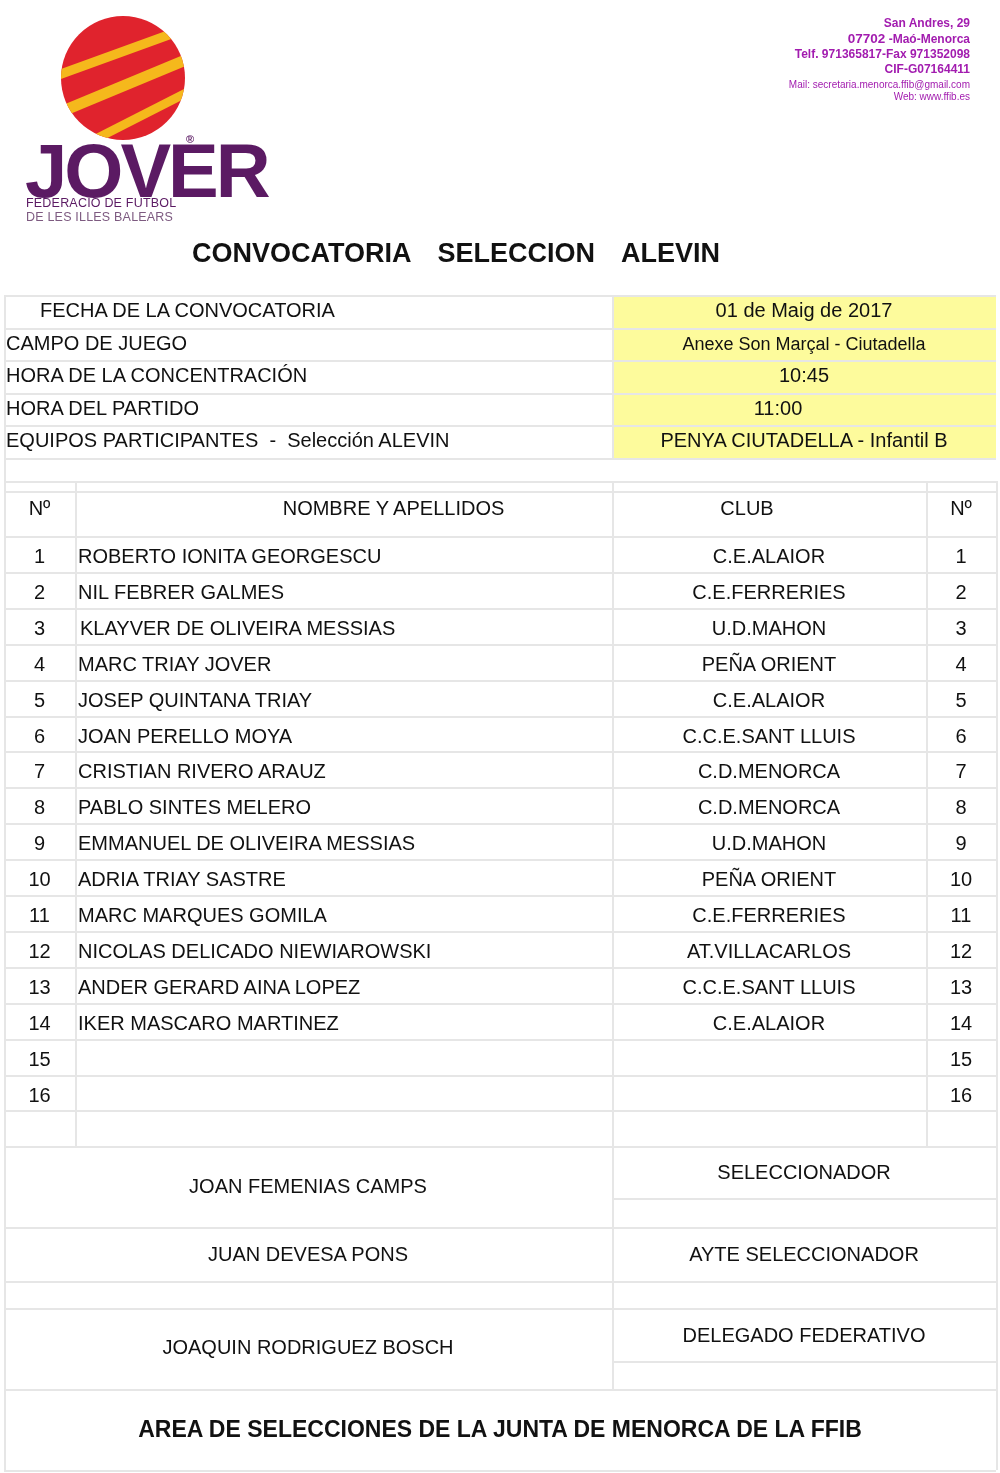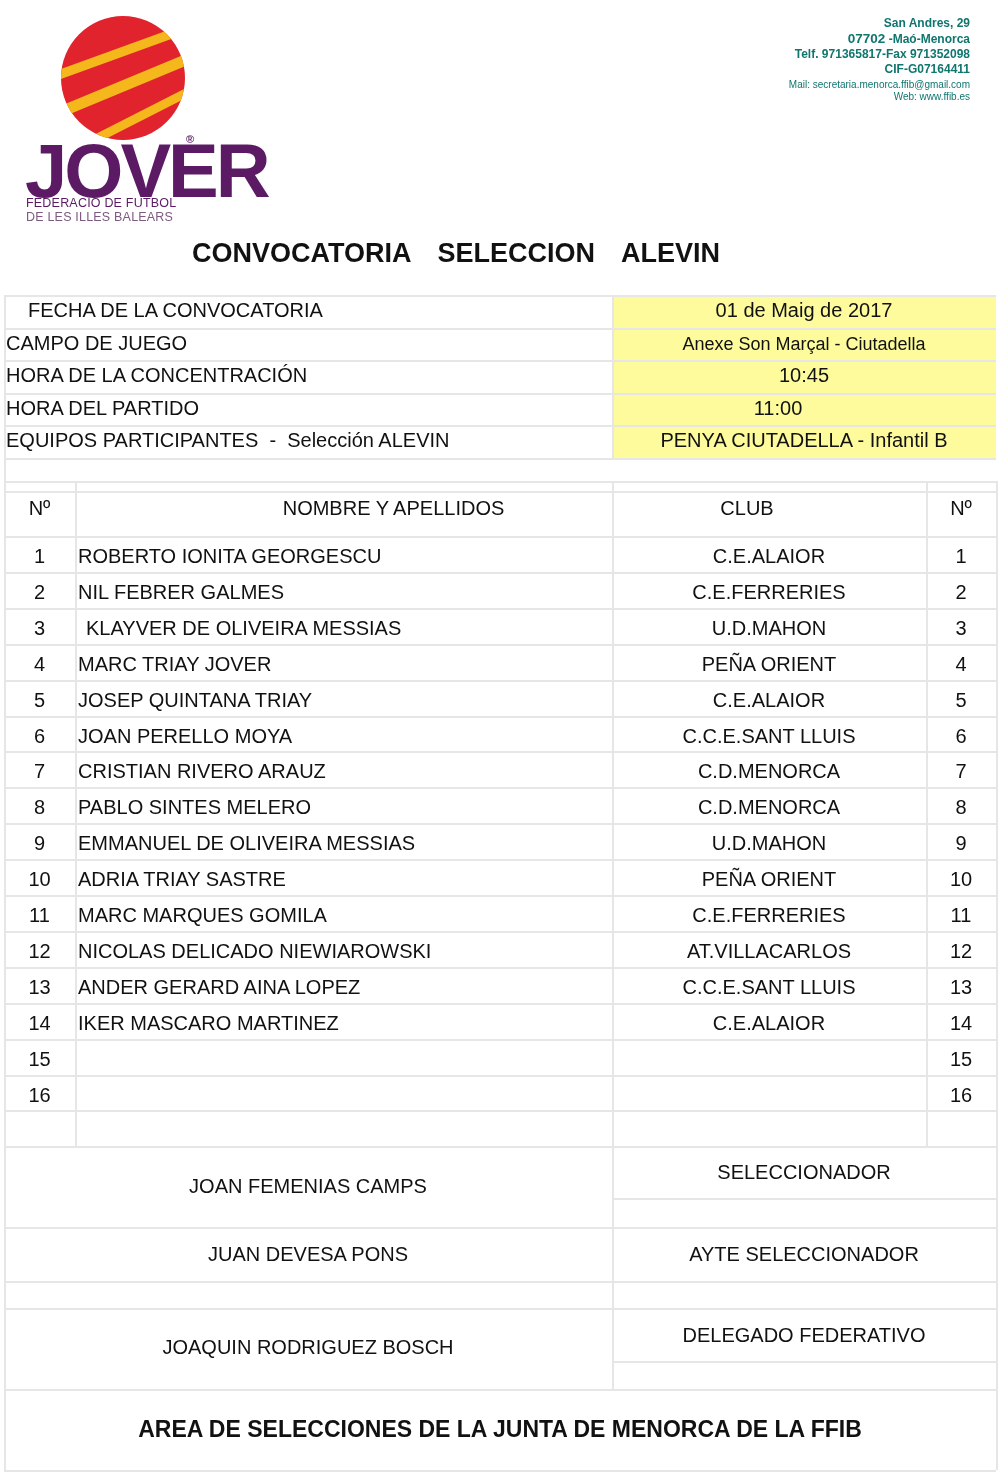--- a/index.html
+++ b/index.html
@@ -7,21 +7,21 @@
          font-family:"Liberation Sans", sans-serif; color:#111; }
   .abs { position:absolute; }
   
   .logo { left:20px; top:15px; width:190px; height:215px; }
   .logo-text-big { position:absolute; left:5px; top:118px; font-size:76px; font-weight:bold;
      color:#5b1a63; letter-spacing:-3px; line-height:1; font-family:"Liberation Sans", sans-serif; }
   .logo-reg { position:absolute; left:166px; top:118px; font-size:11px; color:#5b1a63; font-weight:bold; }
   .logo-sub1 { position:absolute; left:6px; top:181px; font-size:12.5px; color:#5b1a63; letter-spacing:0.2px; }
   .logo-sub2 { position:absolute; left:6px; top:195px; font-size:12.5px; color:#7d5a80; letter-spacing:0.2px; }
   
-  .addr { right:30px; top:16px; text-align:right; font-size:12px; line-height:15px; color:#0f766e; font-weight:bold; }
+  .addr { right:30px; top:16px; text-align:right; font-size:12px; line-height:15px; color:#a21caf; font-weight:bold; }
   .addr .big { font-size:13.5px; }
   .addr .small { font-weight:normal; font-size:10px; line-height:12px; }
   .title { left:0; width:912px; top:238px; text-align:center; font-size:27px; font-weight:bold; word-spacing:6px; }
   
   .hl { position:absolute; height:2px; background:#e6e6e6; }
   .vl { position:absolute; width:2px; background:#e6e6e6; }
   .cell { position:absolute; font-size:20px; line-height:1; white-space:nowrap; }
   .yellow { position:absolute; background:#fdfb9c; }
   .c { text-align:center; }
   .footer { left:0; width:1000px; top:1416px; text-align:center; font-size:23px; font-weight:bold; }
@@ -64,21 +64,21 @@
     <div class="yellow" style="left:612px;top:295px;width:384px;height:163px"></div>
     <div class="hl" style="left:4px;width:992px;top:295px"></div>
     <div class="hl" style="left:4px;width:992px;top:328px"></div>
     <div class="hl" style="left:4px;width:992px;top:360px"></div>
     <div class="hl" style="left:4px;width:992px;top:393px"></div>
     <div class="hl" style="left:4px;width:992px;top:425px"></div>
     <div class="hl" style="left:4px;width:992px;top:458px"></div>
     <div class="hl" style="left:4px;width:992px;top:491px"></div>
     <div class="vl" style="left:4px;top:295px;height:190px"></div>
     <div class="vl" style="left:612px;top:295px;height:163px"></div>
-    <div class="cell" style="left: 0; top: 300px; white-space: pre; padding-left: 28px;">FECHA DE LA CONVOCATORIA</div>
+    <div class="cell" style="left: 12px; top: 300px; white-space: pre; padding-left: 28px;">FECHA DE LA CONVOCATORIA</div>
     <div class="cell c" style="left:612px;width:384px;top:300px;font-size:20px">01 de Maig de 2017</div>
     <div class="cell" style="left: 6px; top: 333px; white-space: pre;">CAMPO DE JUEGO</div>
     <div class="cell c" style="left:612px;width:384px;top:335px;font-size:18px">Anexe Son Marçal - Ciutadella</div>
     <div class="cell" style="left: 6px; top: 365px; white-space: pre;">HORA DE LA CONCENTRACIÓN</div>
     <div class="cell c" style="left:612px;width:384px;top:365px;font-size:20px">10:45</div>
     <div class="cell" style="left: 6px; top: 398px; white-space: pre;">HORA DEL PARTIDO</div>
     <div class="cell c" style="left:612px;width:332px;top:398px;font-size:20px">11:00</div>
     <div class="cell" style="left: 6px; top: 430px; white-space: pre;">EQUIPOS PARTICIPANTES  -  Selección ALEVIN</div>
     <div class="cell c" style="left:612px;width:384px;top:430px;font-size:20px">PENYA CIUTADELLA - Infantil B</div>
   </div>
@@ -114,21 +114,21 @@
     <div class="cell c" style="left:926px;width:70px;top:498px">Nº</div>
     <div class="cell c" style="left:4px;width:71px;top:546px">1</div>
     <div class="cell" style="left:78px;top:546px">ROBERTO IONITA GEORGESCU</div>
     <div class="cell c" style="left:612px;width:314px;top:546px">C.E.ALAIOR</div>
     <div class="cell c" style="left:926px;width:70px;top:546px">1</div>
     <div class="cell c" style="left:4px;width:71px;top:582px">2</div>
     <div class="cell" style="left:78px;top:582px">NIL FEBRER GALMES</div>
     <div class="cell c" style="left:612px;width:314px;top:582px">C.E.FERRERIES</div>
     <div class="cell c" style="left:926px;width:70px;top:582px">2</div>
     <div class="cell c" style="left:4px;width:71px;top:618px">3</div>
-    <div class="cell" style="left:86px;top:618px">KLAYVER DE OLIVEIRA MESSIAS</div>
+    <div class="cell" style="left:80px;top:618px">KLAYVER DE OLIVEIRA MESSIAS</div>
     <div class="cell c" style="left:612px;width:314px;top:618px">U.D.MAHON</div>
     <div class="cell c" style="left:926px;width:70px;top:618px">3</div>
     <div class="cell c" style="left:4px;width:71px;top:654px">4</div>
     <div class="cell" style="left:78px;top:654px">MARC TRIAY JOVER</div>
     <div class="cell c" style="left:612px;width:314px;top:654px">PEÑA ORIENT</div>
     <div class="cell c" style="left:926px;width:70px;top:654px">4</div>
     <div class="cell c" style="left:4px;width:71px;top:690px">5</div>
     <div class="cell" style="left:78px;top:690px">JOSEP QUINTANA TRIAY</div>
     <div class="cell c" style="left:612px;width:314px;top:690px">C.E.ALAIOR</div>
     <div class="cell c" style="left:926px;width:70px;top:690px">5</div>

